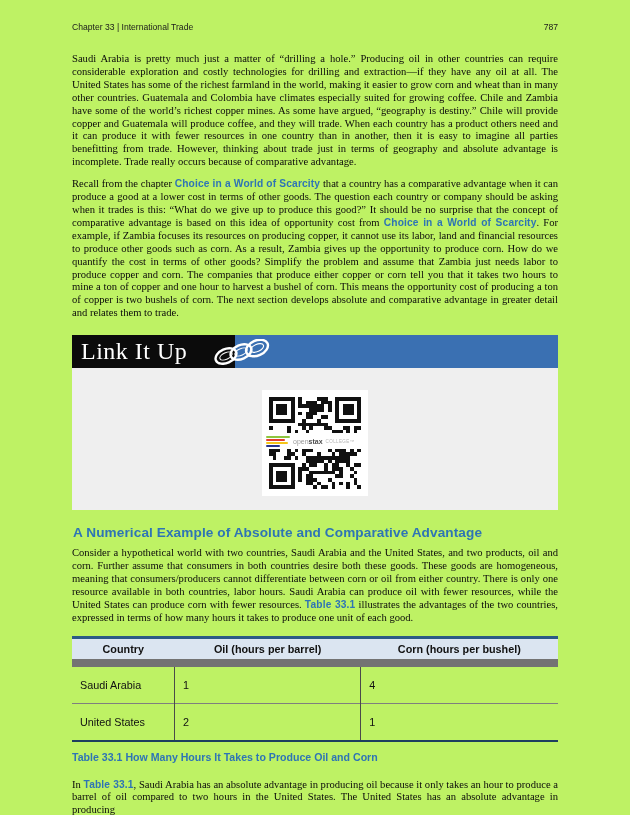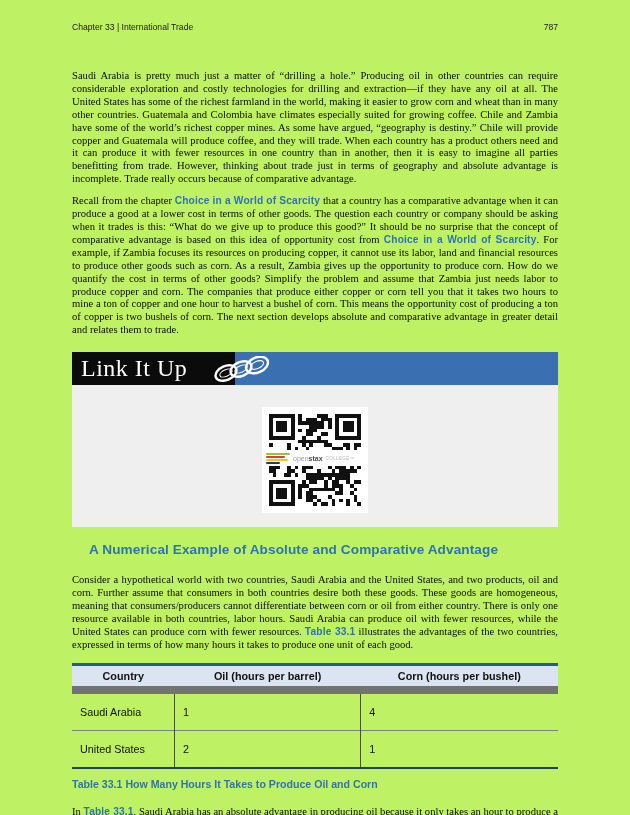--- a/index.html
+++ b/index.html
@@ -6,21 +6,21 @@
   .page{position:relative;width:630px;height:815px;background:#bef264;overflow:hidden;
         font-family:"Liberation Serif",serif;color:#000;}
   .content{position:absolute;left:72px;top:0;width:486px;}
 
   
   .runhead{display:flex;justify-content:space-between;align-items:baseline;
            margin-top:22px;font-family:"Liberation Sans",sans-serif;font-size:8.6px;color:#1a1a1a;}
 
   
   p.body{font-size:10.6px;line-height:12.9px;text-align:justify;margin:0;margin-top:9px;color:#0a0a0a;}
-  p.body.first{margin-top:38px;}
+  p.body.first{margin-top:21px;}
   p.body.lastjust{text-align-last:justify;margin-top:16px;}
   .inlink{font-family:"Liberation Sans",sans-serif;font-weight:bold;color:#2e74b5;
           font-size:10.2px;letter-spacing:.15px;cursor:pointer;}
 
   
   .banner{position:relative;margin-top:15px;height:33px;background:#3a70b2;text-align:center;}
   .banner-black{position:absolute;left:0;top:0;width:163px;height:33px;background:#0b0b0b;}
   .banner-title{position:absolute;left:9px;top:0;line-height:32px;color:#ffffff;
                 font-family:"Liberation Serif",serif;font-size:24px;letter-spacing:.5px;white-space:nowrap;}
   .banner-chain{position:absolute;left:141px;top:4px;}
@@ -39,21 +39,21 @@
   .s1{width:24px;background:#8dc63f;}
   .s2{width:19px;background:#e43d30;}
   .s3{width:22px;background:#f5c518;}
   .s4{width:14px;background:#27348b;}
   .qr-open{font-family:"Liberation Sans",sans-serif;font-size:7px;color:#9b9b9b;}
   .qr-stax{font-family:"Liberation Sans",sans-serif;font-size:7px;font-weight:bold;color:#4f4f4f;margin-left:-3px;}
   .qr-college{font-family:"Liberation Sans",sans-serif;font-size:4.5px;color:#b5b5b5;letter-spacing:.4px;}
 
   
   h2.sec{font-family:"Liberation Sans",sans-serif;font-size:13.6px;font-weight:bold;
-         color:#2e74b5;margin:17px;margin-top:15px;letter-spacing:.1px;}
+         color:#2e74b5;margin:1px;margin-top:15px;letter-spacing:.1px;}
 
   
   table.t331{width:100%;border-collapse:collapse;margin-top:11px;
              font-family:"Liberation Sans",sans-serif;font-size:10.8px;
              border-top:3px solid #2b5a86;border-bottom:2px solid #1e3f5f;}
   table.t331 th{background:#dbe5f1;font-weight:bold;text-align:center;padding:4px 6px;
                 border-bottom:8px solid #737373;color:#111;}
   table.t331 td{padding:12px 8px;color:#111;}
   table.t331 tr.r2 td{border-top:1px solid #7f7f7f;}
   table.t331 td.sep{border-left:1px solid #4a4a4a;}

